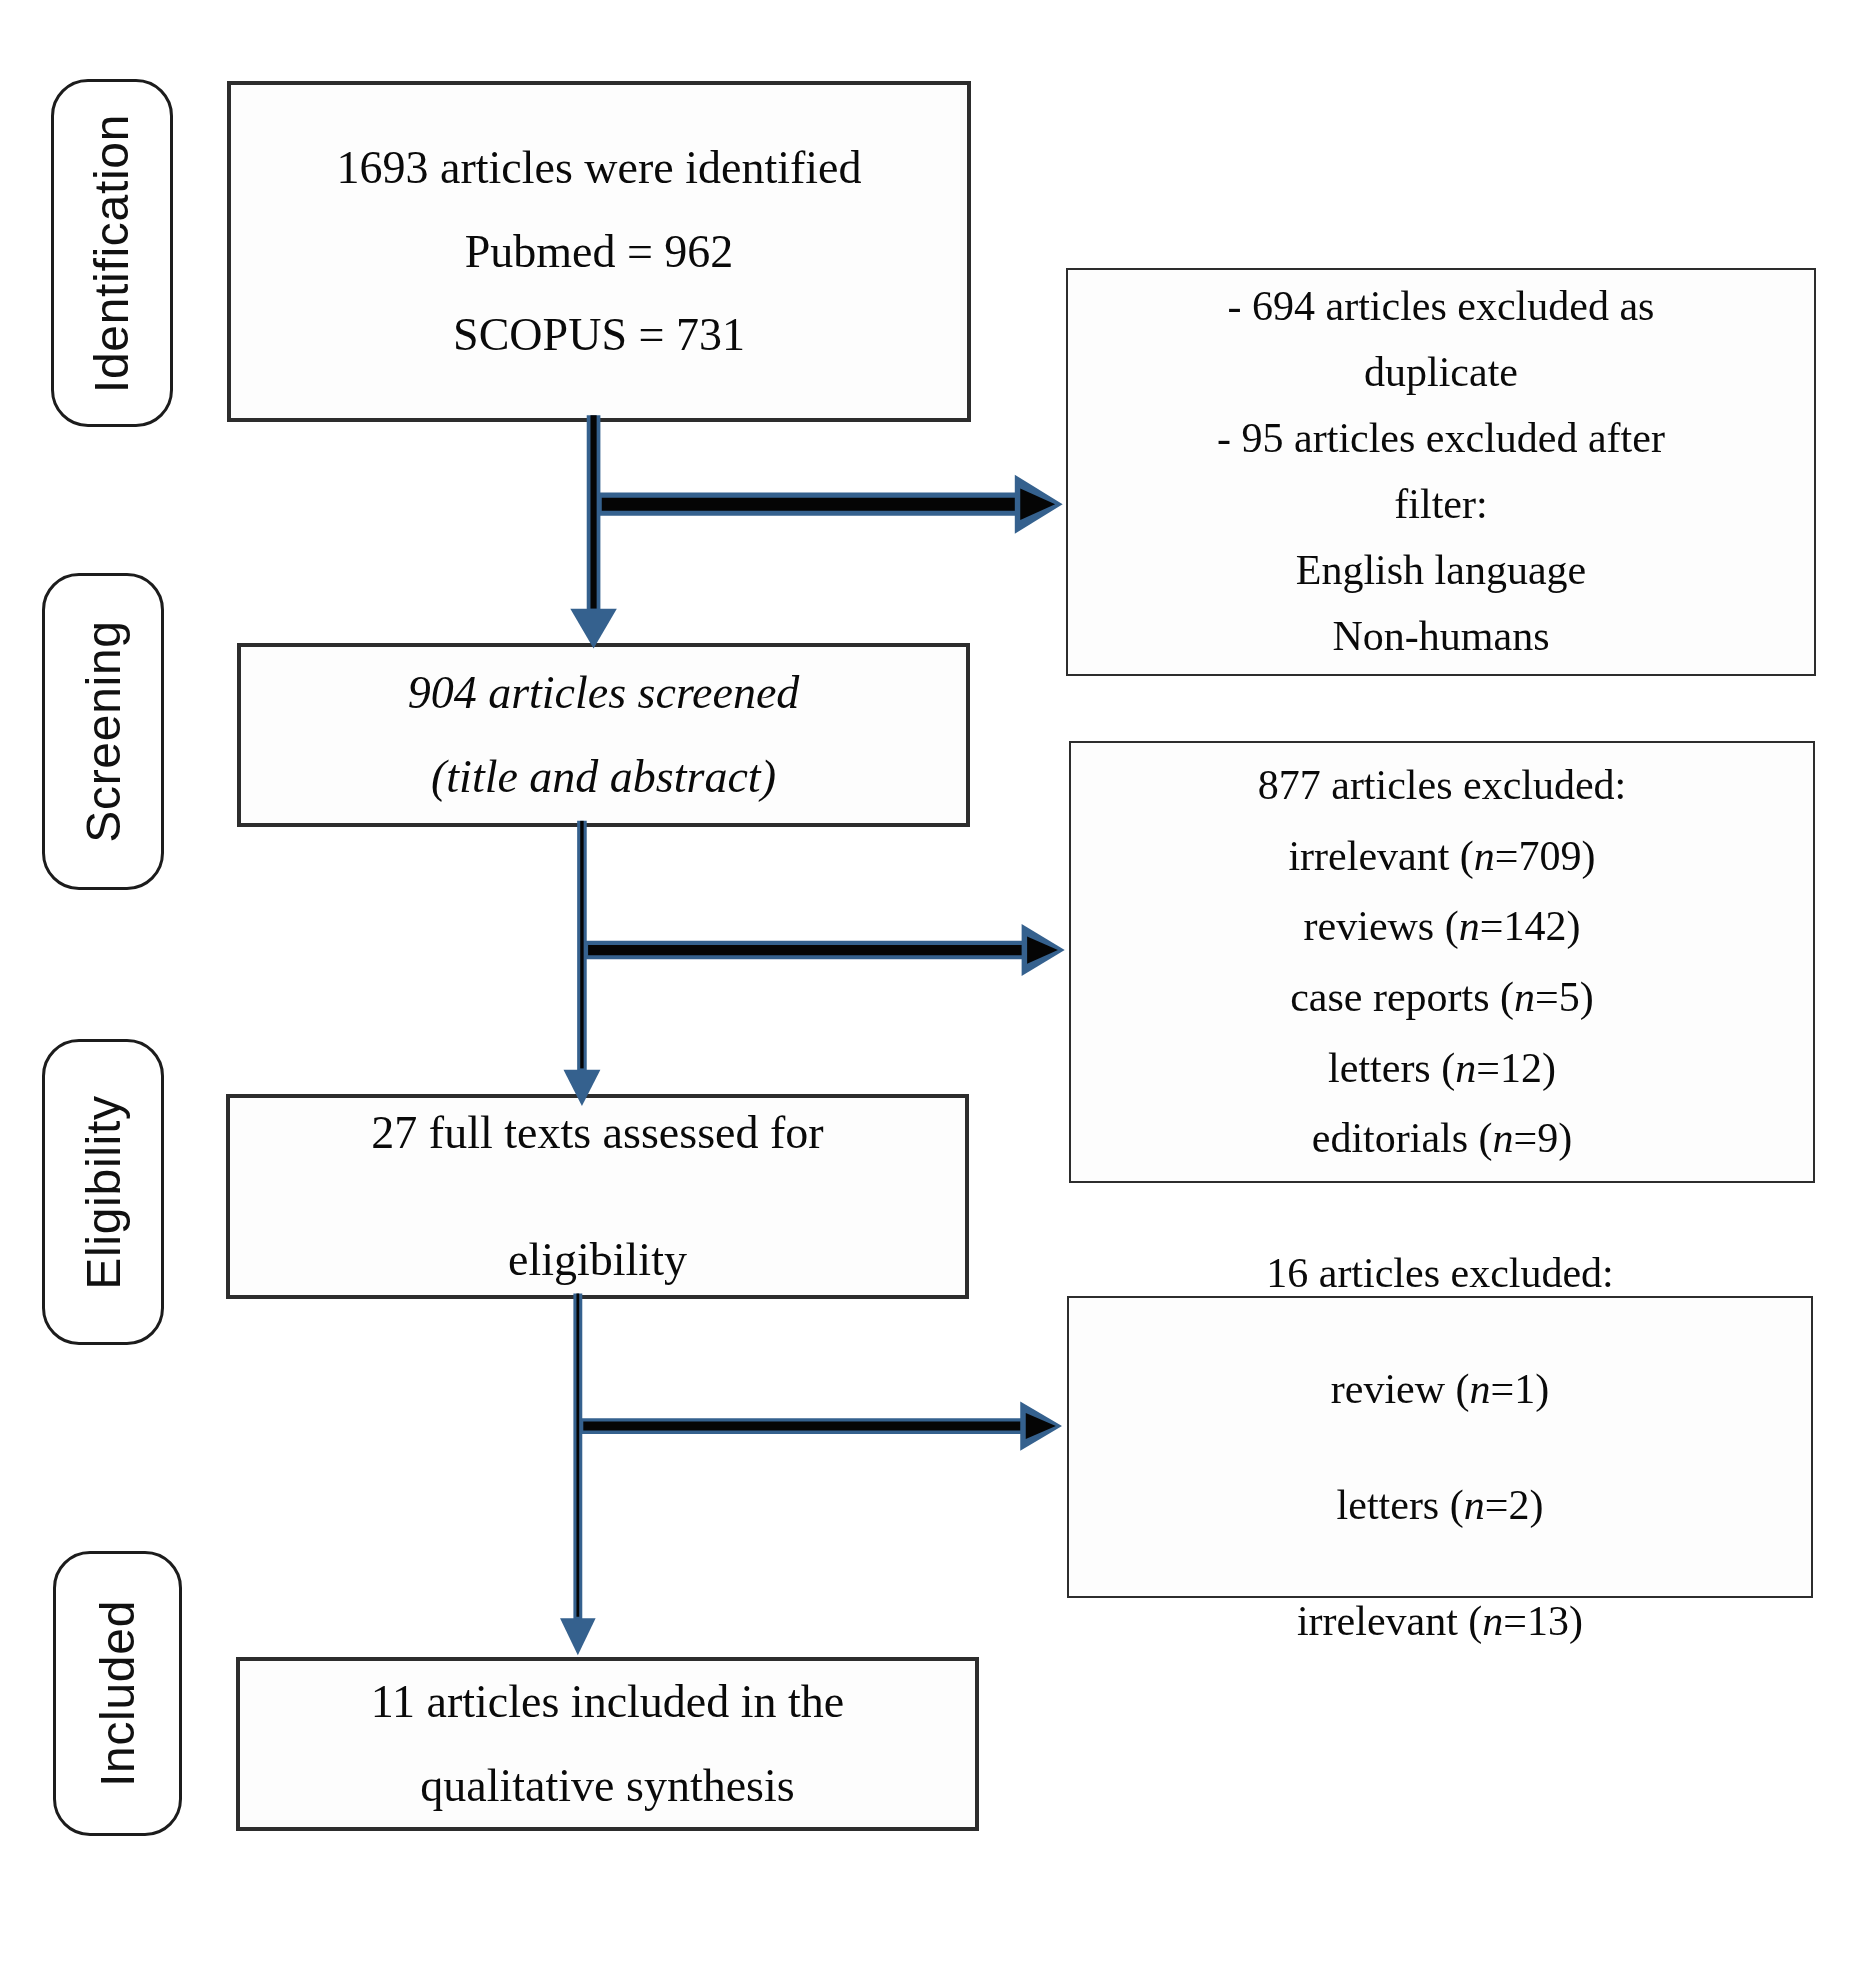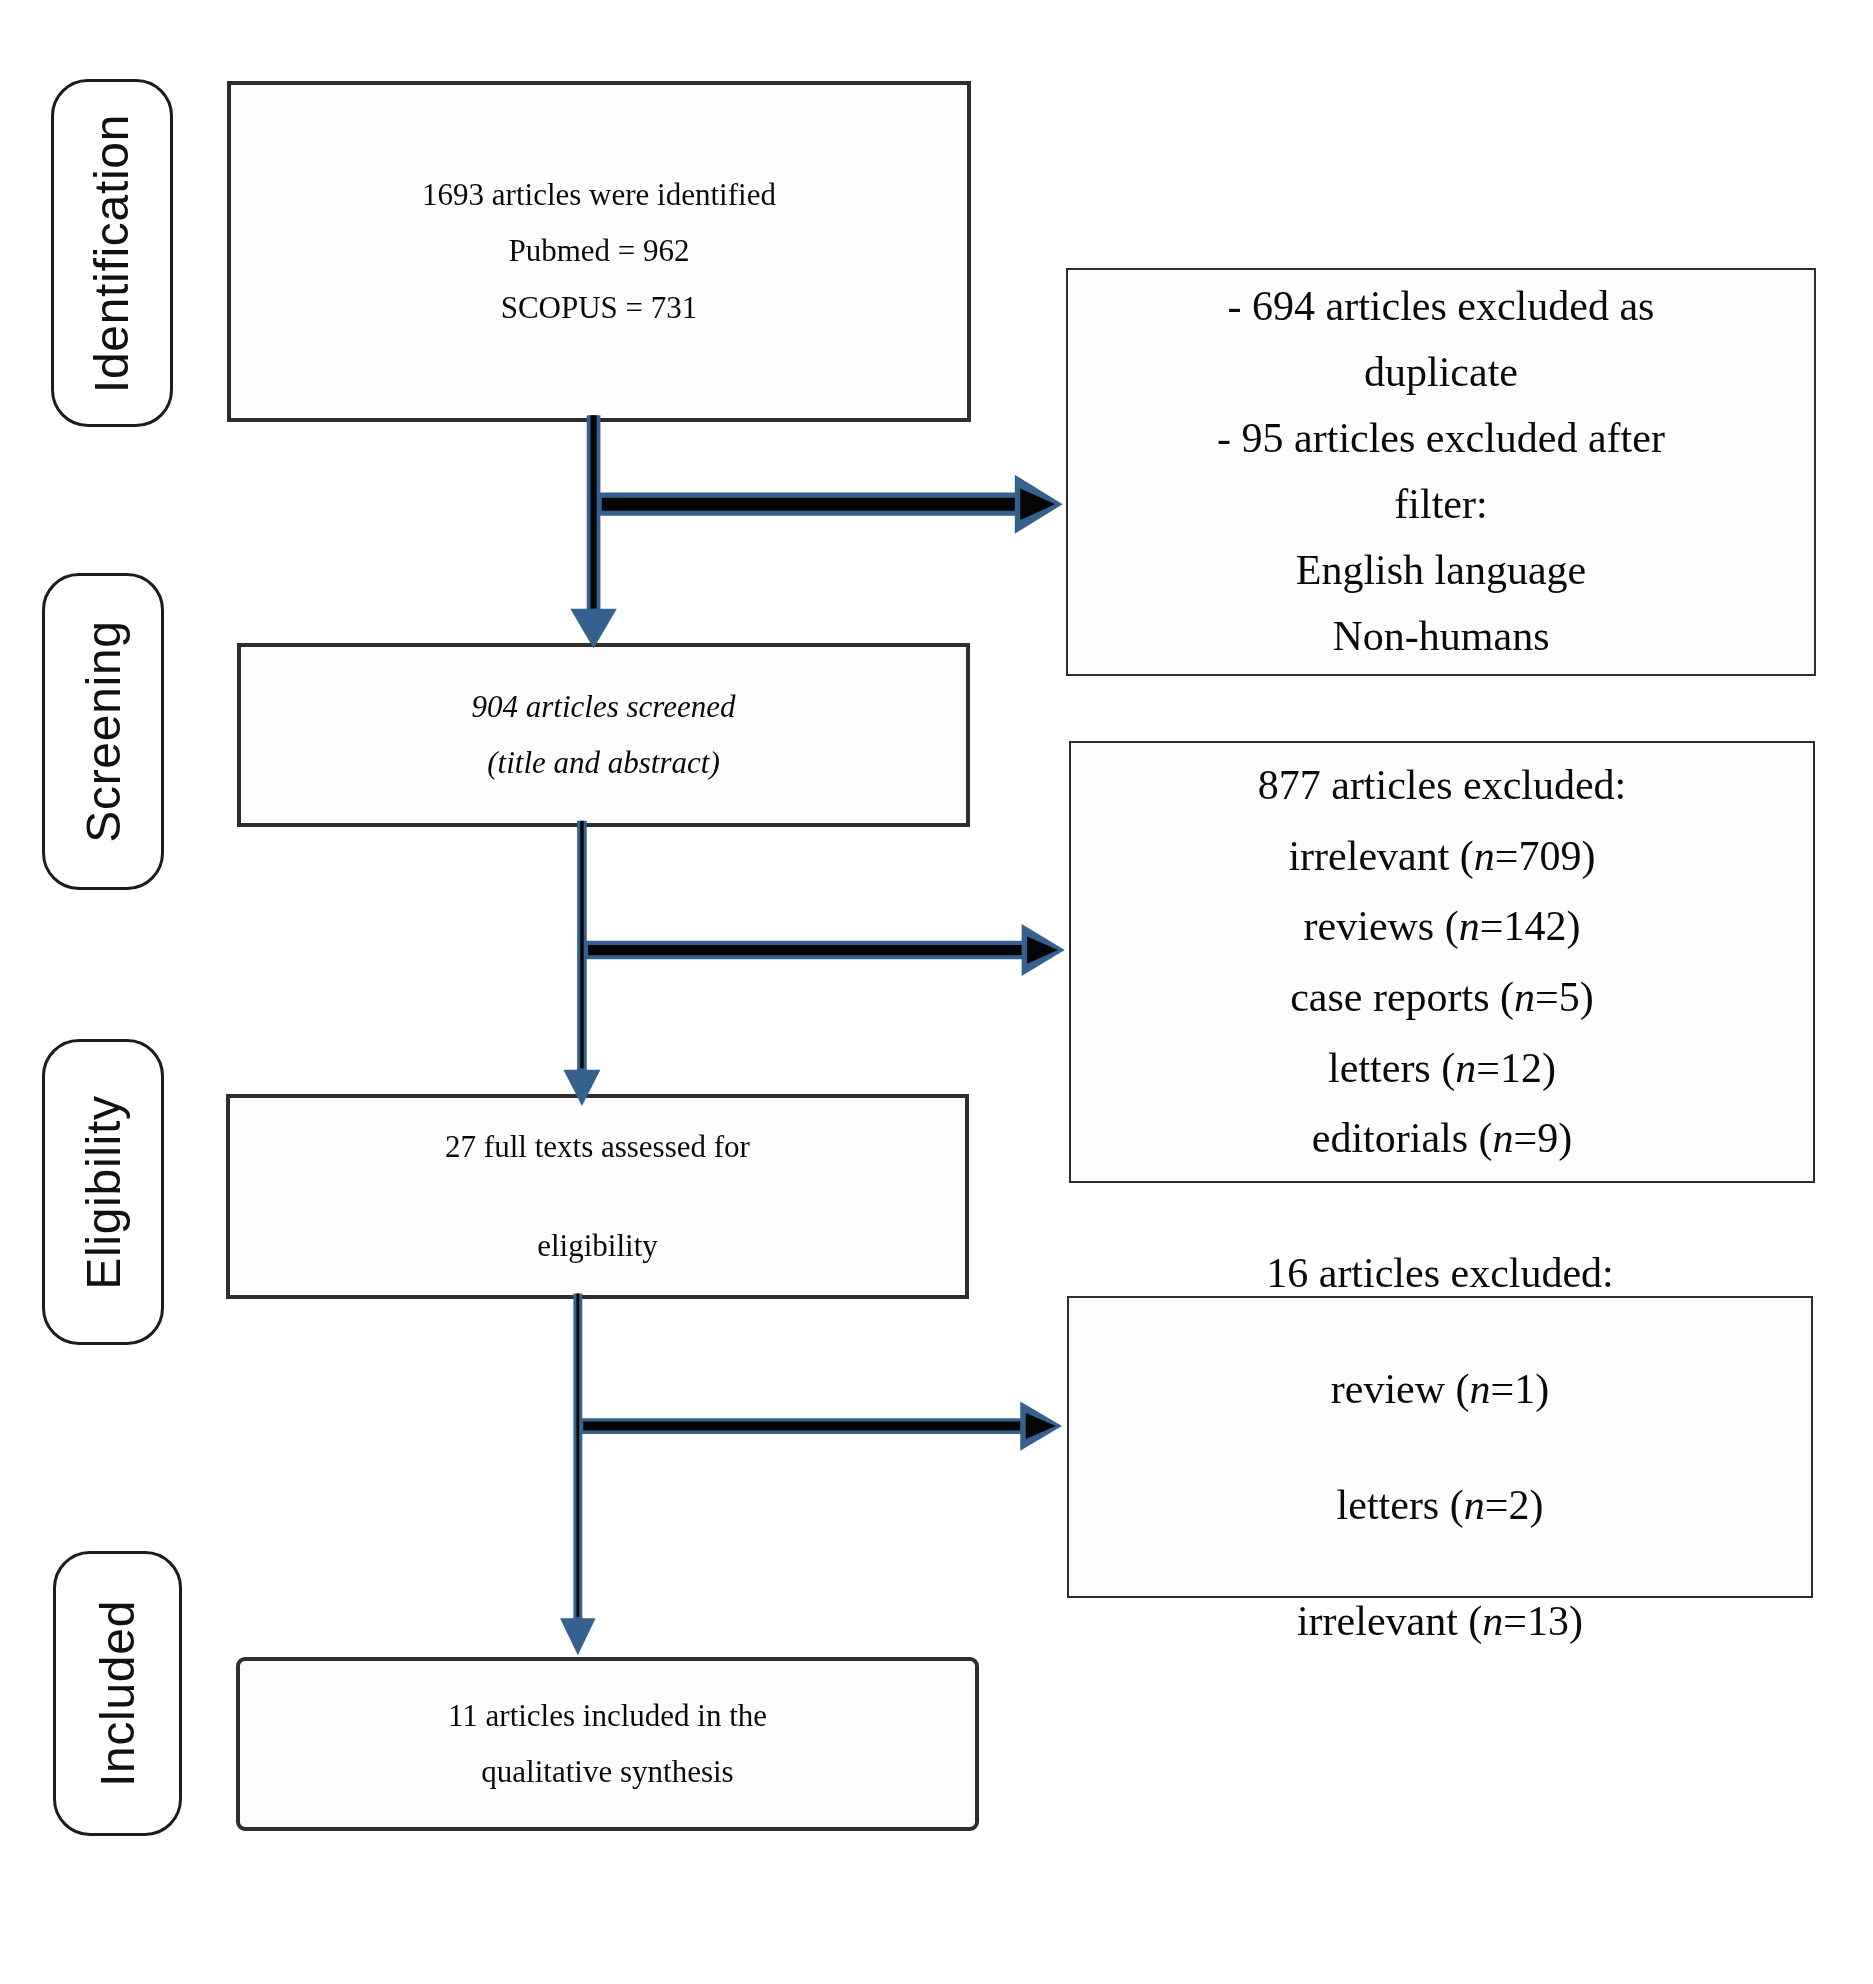--- a/index.html
+++ b/index.html
@@ -38,21 +38,21 @@
     border: 4.1px solid #2d2d2d;
     background: #fdfdfd;
     display: flex;
     flex-direction: column;
     align-items: center;
     justify-content: center;
     text-align: center;
   }
   .flow-box .line { white-space: nowrap; }
 
-  .main-box  { font-size: 31px; line-height: 1.82; }
+  .main-box  { font-size: 46px; line-height: 1.82; }
   .side-box  { border-width: 2.7px; font-size: 42px; }
   #excl-dedup     { line-height: 1.57; }
   #excl-screening { line-height: 1.68; }
   #excl-fulltext  { line-height: 1.72; }
 
   .side-box i, .flow-box i { font-style: italic; }
 
   
   #arrows {
     position: absolute;
@@ -96,21 +96,21 @@
   <div class="flow-box main-box" style="left:237px; top:643px; width:725px; height:176px;font-style:italic;">
     <div class="line">904 articles screened</div>
     <div class="line">(title and abstract)</div>
   </div>
 
   <div class="flow-box main-box" style="left:226px; top:1094px; width:735px; height:197px;gap:43px;">
     <div class="line">27 full texts assessed for</div>
     <div class="line">eligibility</div>
   </div>
 
-  <div class="flow-box main-box" style="left:236px; top:1657px; width:735px; height:166px;border-radius:9px;">
+  <div class="flow-box main-box" style="left:236px; top:1657px; width:735px; height:166px;">
     <div class="line">11 articles included in the</div>
     <div class="line">qualitative synthesis</div>
   </div>
 
   <div class="flow-box side-box" id="excl-dedup" style="left:1066px; top:268px; width:746px; height:404px;">
     <div class="line">-  694 articles excluded as</div>
     <div class="line">duplicate</div>
     <div class="line">- 95 articles excluded after</div>
     <div class="line">filter:</div>
     <div class="line">English language</div>

